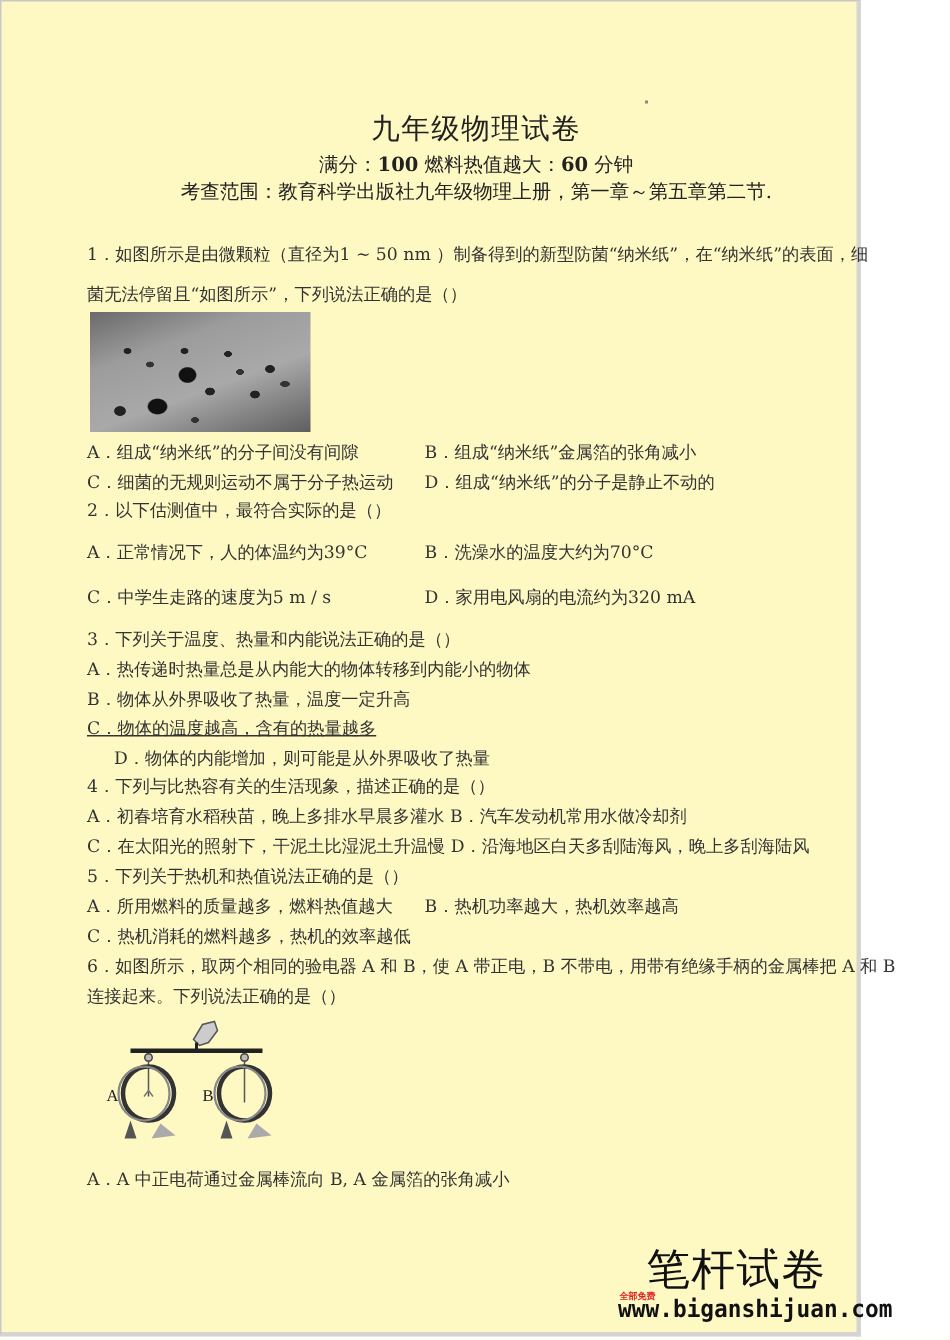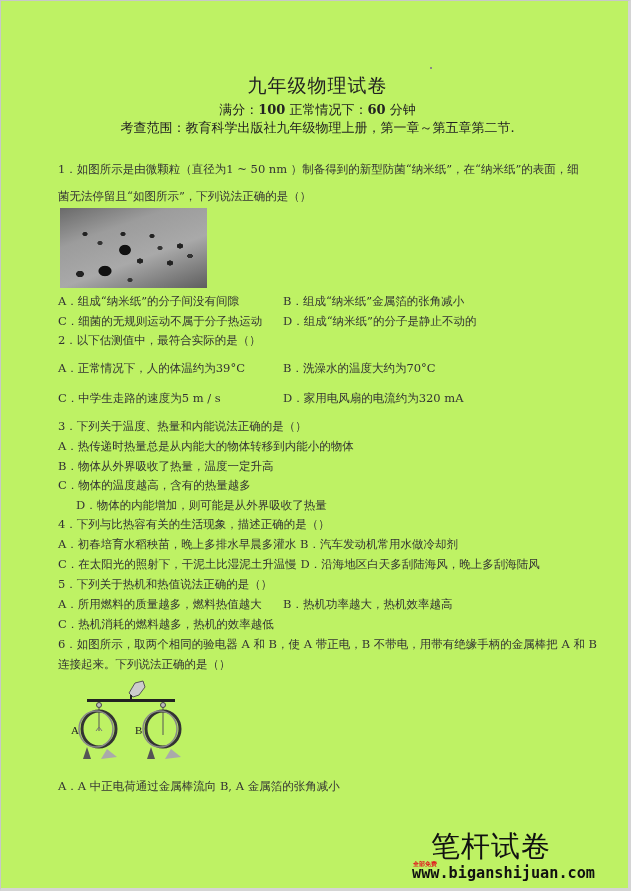--- a/index.html
+++ b/index.html
@@ -1,20 +1,20 @@
 <!DOCTYPE html>
 <html><head>
 <meta charset="utf-8">
 <style>
   html, body { margin: 0; padding: 0; background: #ffffff; }
   body { width: 633px; height: 893px; position: relative; overflow: hidden;
          font-family: "DejaVu Serif", "Liberation Serif", serif; color: #222; }
-  .page { position: absolute; left: 0; top: 0; width: 631px; height: 891px;
+  .page { position: absolute; left: 0; top: 0; width: 574px; height: 891px;
           border: 1px solid #c8c8c8; border-right: 3px solid #d4d4d4; border-bottom: 3px solid #d4d4d4;
-          box-sizing: border-box; background: #bef264; }
+          box-sizing: border-box; background: #fef9c3; }
   .abs { position: absolute; white-space: nowrap; }
   .title { left: 0; width: 633px; text-align: center; top: 72px; font-size: 19px; letter-spacing: 1px; }
   .sub1 { left: 0; width: 633px; text-align: center; top: 100px; font-size: 13px; }
   .sub2 { left: 0; width: 633px; text-align: center; top: 118px; font-size: 13px; }
   .sec { left: 55px; top: 136px; font-size: 13px; }
   b, .bold { font-weight: bold; }
   .q { font-size: 11.5px; color: #333; }
   .opt { font-size: 11.5px; color: #333; }
   .fig1 { left: 59px; top: 207px; width: 147px; height: 80px; border: none;
           background:
@@ -41,21 +41,21 @@
 </head>
 <body>
 
 <div class="page">
 
   <div class="abs dot"></div>
 
   <div class="abs title">九年级物理试卷</div>
 
   <div class="abs sub1">
-    <span>满分：</span><b>100</b><span> 正常情况下：</span><b>60</b><span> 分钟</span>
+    <span>满分：</span><b>100</b><span> 燃料热值越大：</span><b>60</b><span> 分钟</span>
   </div>
 
   <div class="abs sub2">考查范围：教育科学出版社九年级物理上册，第一章～第五章第二节.</div>
 
 
   <div class="abs q" style="left:57px; top:161px;">1．如图所示是由微颗粒（直径为1 ~ 50 nm ）制备得到的新型防菌“纳米纸”，在“纳米纸”的表面，细</div>
   <div class="abs q" style="left:57px; top:188px;">菌无法停留且“如图所示”，下列说法正确的是（）</div>
   <div class="abs fig1"></div>
   <div class="abs opt" style="left:57px; top:293px;">A．组成“纳米纸”的分子间没有间隙</div>
   <div class="abs opt" style="left:282px; top:293px;">B．组成“纳米纸”金属箔的张角减小</div>
@@ -64,21 +64,21 @@
 
   <div class="abs q" style="left:57px; top:332px;">2．以下估测值中，最符合实际的是（）</div>
   <div class="abs opt" style="left:57px; top:360px;">A．正常情况下，人的体温约为39°C</div>
   <div class="abs opt" style="left:282px; top:360px;">B．洗澡水的温度大约为70°C</div>
   <div class="abs opt" style="left:57px; top:390px;">C．中学生走路的速度为5 m / s</div>
   <div class="abs opt" style="left:282px; top:390px;">D．家用电风扇的电流约为320 mA</div>
 
   <div class="abs q" style="left:57px; top:418px;">3．下列关于温度、热量和内能说法正确的是（）</div>
   <div class="abs opt" style="left:57px; top:438px;">A．热传递时热量总是从内能大的物体转移到内能小的物体</div>
   <div class="abs opt" style="left:57px; top:458px;">B．物体从外界吸收了热量，温度一定升高</div>
-  <div class="abs opt" style="left:57px; top:477px;">C．物体的温度越高，含有的热量越多</div>
+  <div class="abs opt" style="left:57px; top:477px;text-decoration:underline;">C．物体的温度越高，含有的热量越多</div>
   <div class="abs opt" style="left:75px; top:497px;">D．物体的内能增加，则可能是从外界吸收了热量</div>
 
   <div class="abs q" style="left:57px; top:516px;">4．下列与比热容有关的生活现象，描述正确的是（）</div>
   <div class="abs opt" style="left:57px; top:536px;">A．初春培育水稻秧苗，晚上多排水早晨多灌水 B．汽车发动机常用水做冷却剂</div>
   <div class="abs opt" style="left:57px; top:556px;">C．在太阳光的照射下，干泥土比湿泥土升温慢 D．沿海地区白天多刮陆海风，晚上多刮海陆风</div>
 
   <div class="abs q" style="left:57px; top:576px;">5．下列关于热机和热值说法正确的是（）</div>
   <div class="abs opt" style="left:57px; top:596px;">A．所用燃料的质量越多，燃料热值越大</div>
   <div class="abs opt" style="left:282px; top:596px;">B．热机功率越大，热机效率越高</div>
   <div class="abs opt" style="left:57px; top:616px;">C．热机消耗的燃料越多，热机的效率越低</div>

